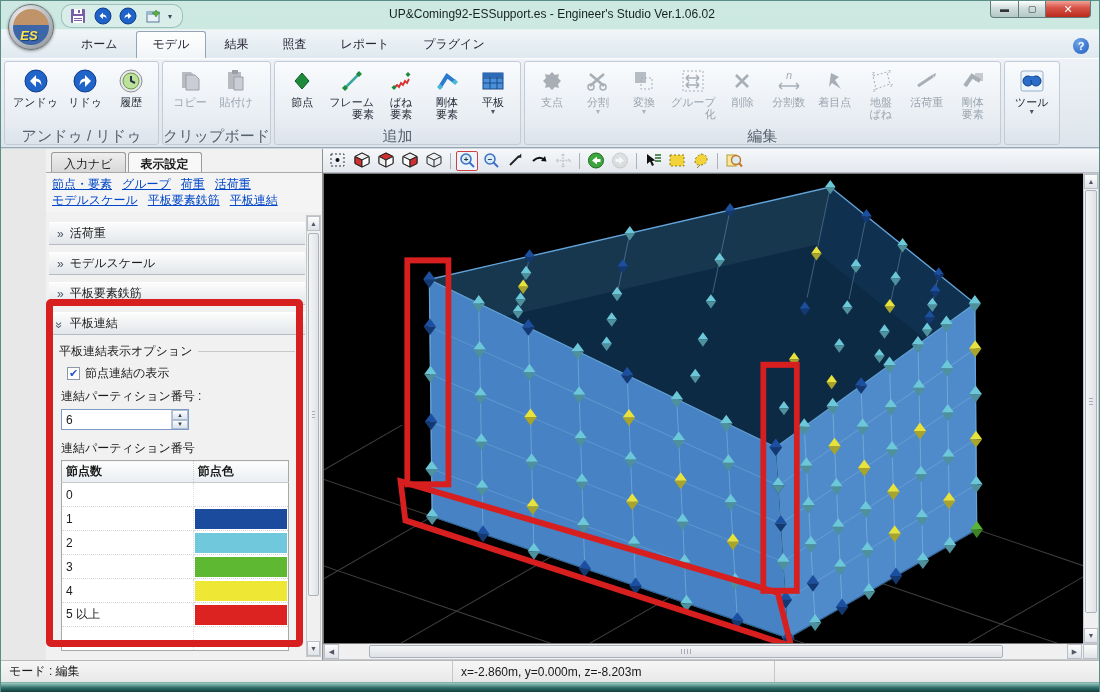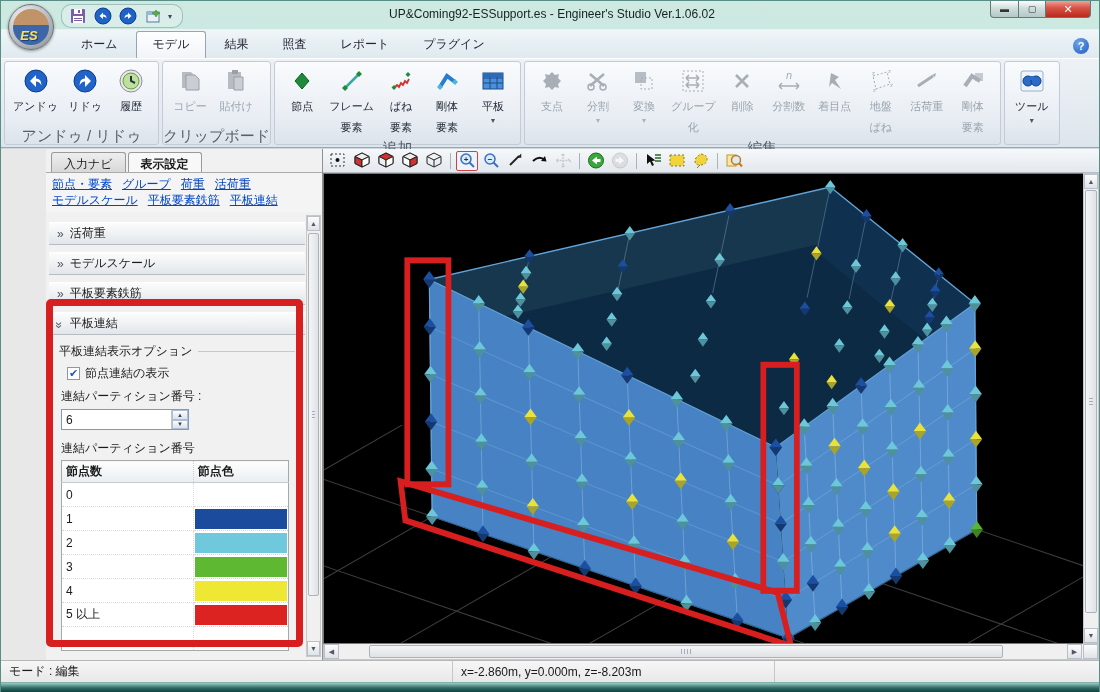--- a/index.html
+++ b/index.html
@@ -44,21 +44,21 @@
 
   
   .ribbon { height:90px; background:linear-gradient(#eef2f6,#dde5ec); border-top:1px solid #fff;
     border-bottom:1px solid #98a5b2; padding:2px 3px; display:flex; gap:3px; }
   .rgroup { border:1px solid #c3ccd6; border-radius:3px; background:linear-gradient(#f9fbfd,#e8edf3 70%,#dce3eb);
     display:flex; flex-direction:column; }
   .rbtns { flex:1; display:flex; align-items:stretch; padding:2px 4px 0; }
   .rbtn { min-width:46px; padding:1px 3px; display:flex; flex-direction:column; align-items:center;
     border:1px solid transparent; border-radius:3px; }
   .rbtn .ricon { height:30px; display:flex; align-items:center; justify-content:center; }
-  .rbtn .rlab { font-size:11px; line-height:21px; text-align:center; white-space:pre-line; color:#1c2430; }
+  .rbtn .rlab { font-size:11px; line-height:12px; text-align:right; white-space:pre-line; color:#1c2430; }
   .rbtn.disabled .rlab { color:#9aa4ae; }
   .rbtn .rdrop { font-size:7px; color:#4a5663; line-height:7px; }
   .rbtn.disabled .rdrop { color:#aab2ba; }
   .rgrouplabel { height:16px; text-align:center; font-size:15px; color:#55616e; line-height:15px; }
 
   
   .main { display:flex; height:512px; border-top:1px solid #cfd8df; background:#e8e8e8;padding-left:45px; }
 
   
   .sidebar { position:relative; width:277px; background:#f1f1f1; border-right:1px solid #909090; }

